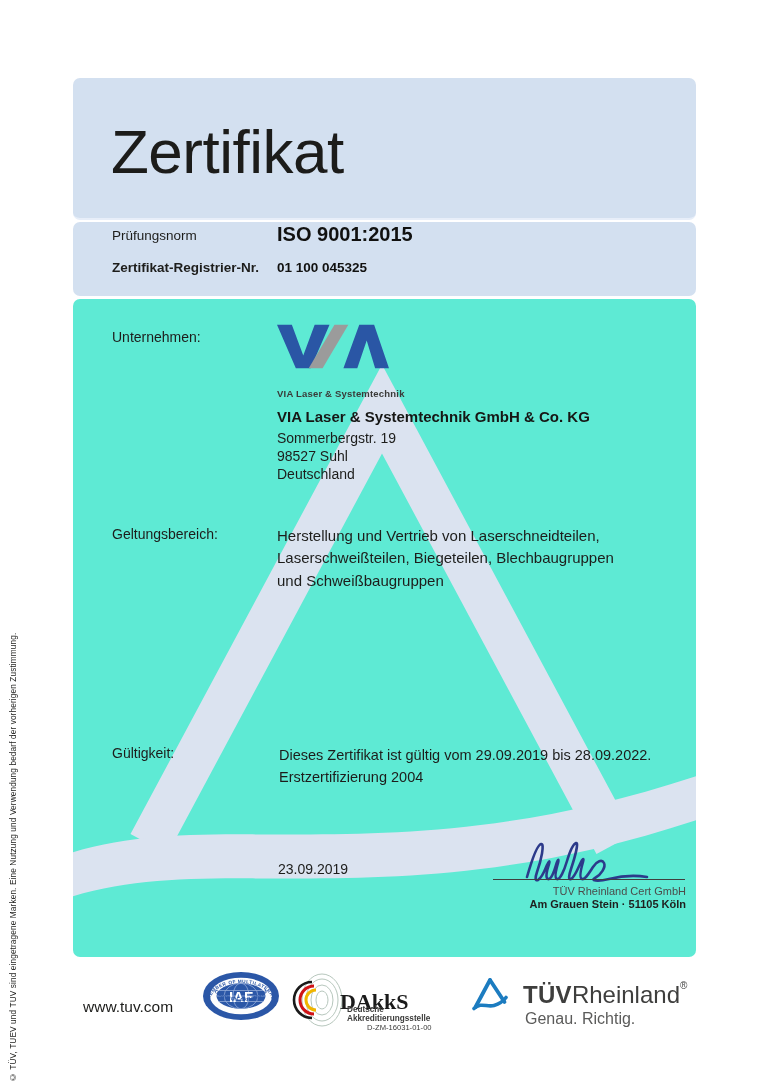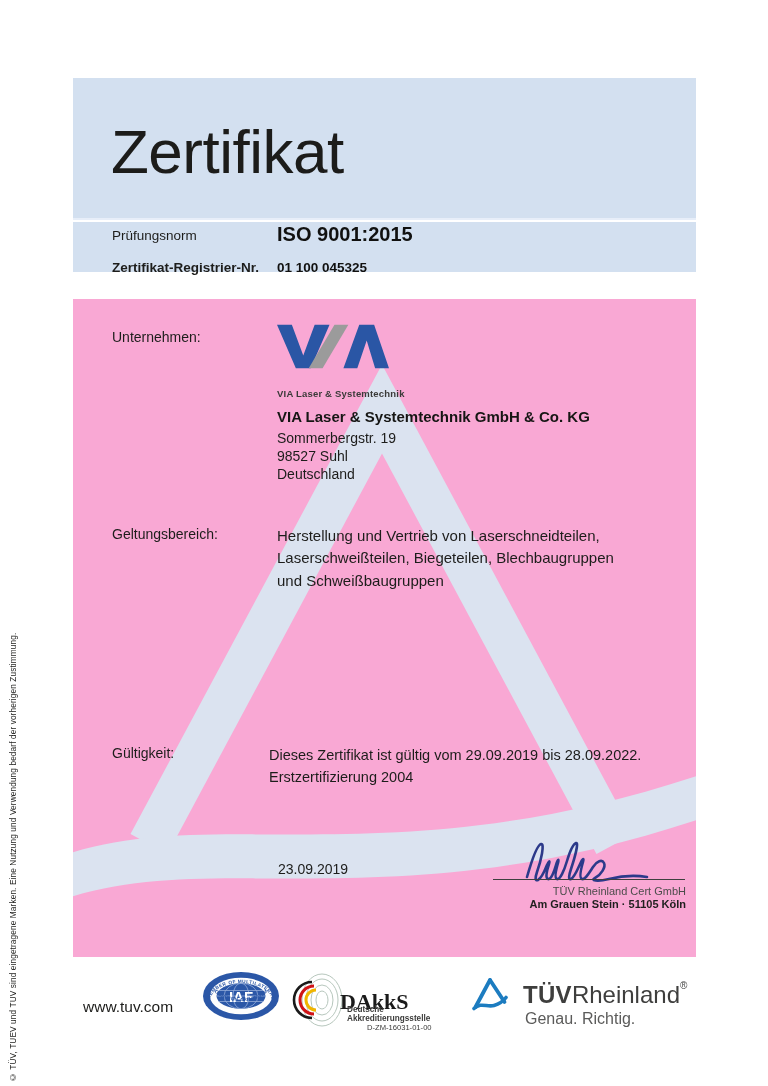--- a/index.html
+++ b/index.html
@@ -11,48 +11,48 @@
   [data-bind-lines]{white-space:pre-line;}
 
   
   .side-note{
     position:absolute;left:8px;top:568px;height:514px;width:13px;
     writing-mode:vertical-rl;transform:rotate(180deg);
     font-size:8.3px;letter-spacing:.1px;color:#1d1d1b;
   }
 
   
-  .band{position:absolute;left:73px;width:623px;background:#d3e0f0;}
+  .band{position:absolute;left:73px;width:623px;background:#d3e0f0;border-radius:7px;}
   .band-title{top:78px;height:142px;border-bottom:2px solid #e7eef9;}
   .cert-title{
     position:absolute;left:38px;top:43px;font-size:62px;line-height:1;
     letter-spacing:-.5px;color:#1c1c1a;
   }
-  .band-fields{top:222px;height:50px;text-align:right;}
+  .band-fields{top:222px;height:74px;text-align:right;}
   .field-label{position:absolute;left:39px;font-size:13.5px;color:#1d1d1b;}
   .fl1{top:6px;}
   .fl2{top:38px;font-weight:bold;}
   .field-value{position:absolute;left:204px;font-weight:bold;color:#111110;}
   .fv1{top:1px;font-size:20px;}
   .fv2{top:38px;font-size:13.5px;}
 
   
-  .band-body{top:299px;height:658px;background:#f9a8d4;overflow:hidden;}
+  .band-body{top:299px;height:658px;background:#5eead4;overflow:hidden;}
   .watermark{position:absolute;left:0;top:0;}
   .lbl{position:absolute;left:39px;font-size:14px;color:#1d1d1b;}
   .lbl-company{top:30px;}
   .lbl-scope{top:227px;}
   .lbl-validity{top:446px;}
   .company-block{position:absolute;left:204px;top:25px;width:400px;}
   .via-caption{font-size:9.5px;font-weight:bold;color:#3a3a39;margin-top:12px;letter-spacing:.2px;}
   .company-name{font-size:15px;font-weight:bold;margin-top:9px;color:#161614;}
   .company-address{font-size:14px;line-height:18px;margin-top:4px;}
   .scope-text{position:absolute;left:204px;top:226px;font-size:15px;line-height:22.3px;width:400px;}
   .audit-text{position:absolute;left:204px;top:346px;font-size:14.5px;line-height:22.3px;width:400px;}
-  .validity-text{position:absolute;left:196px;top:445px;font-size:14.5px;line-height:22.3px;width:410px;}
+  .validity-text{position:absolute;left:206px;top:445px;font-size:14.5px;line-height:22.3px;width:410px;}
   .issue-date{position:absolute;left:205px;top:562px;font-size:14px;}
   .signature-svg{position:absolute;left:450px;top:538px;}
   .sig-line{position:absolute;left:420px;top:580px;width:192px;border-top:1.5px solid #3f3f3f;}
   .sig-issuer{position:absolute;right:10px;top:586px;font-size:11px;color:#4c4c4b;text-align:right;}
   .sig-address{position:absolute;right:10px;top:599px;font-size:11px;font-weight:bold;color:#1f1f1e;text-align:right;}
 
   
   .website{position:absolute;left:83px;top:998px;font-size:15.5px;color:#1d1d1b;}
   .iaf-logo{position:absolute;left:202px;top:971px;}
   .dakks{position:absolute;left:292px;top:968px;width:160px;height:80px;}

